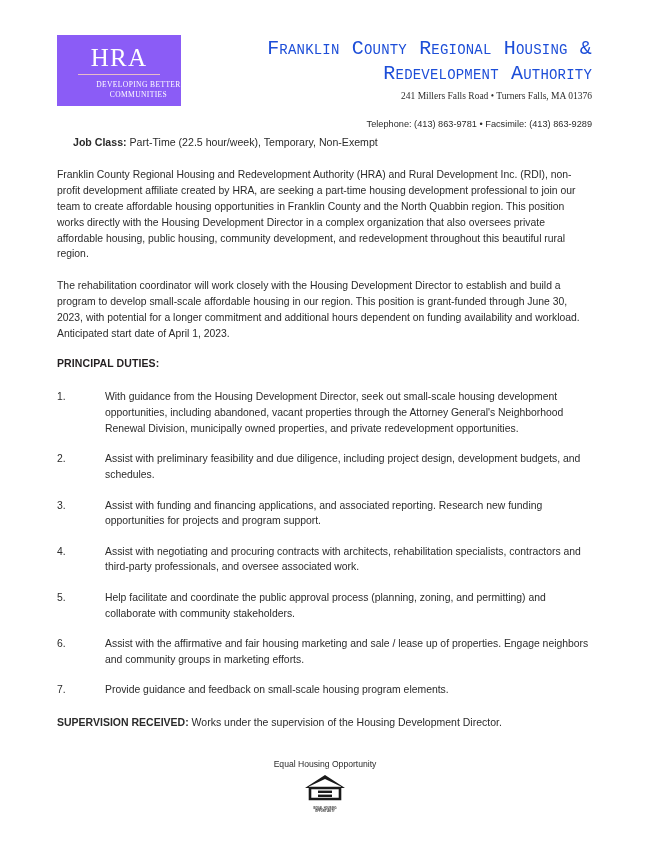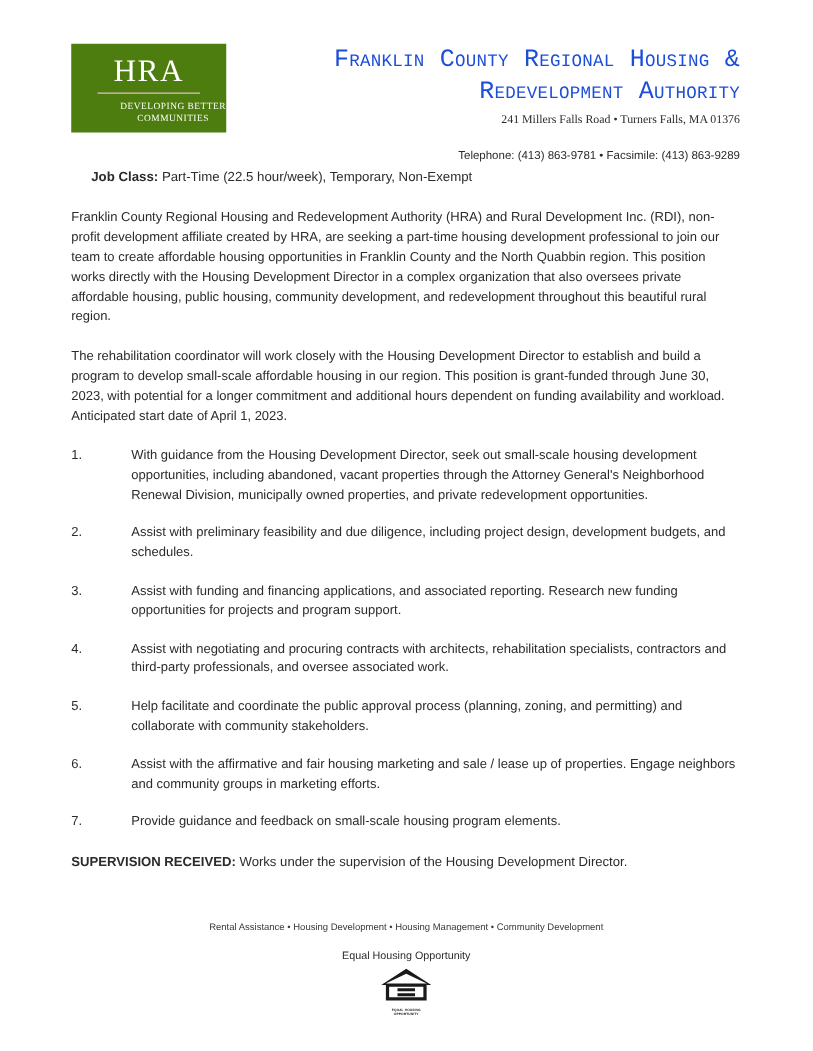--- a/index.html
+++ b/index.html
@@ -31,21 +31,21 @@
     width: 650px;
     height: 120px;
   }
 
   .logo-box {
     position: absolute;
     left: 57px;
     top: 35px;
     width: 124px;
     height: 71px;
-    background: #4d7c0f;
+    background: #8b5cf6;
     display: flex;
     flex-direction: column;
     align-items: center;
     justify-content: center;
     box-sizing: border-box;
     padding-top: 4px;
   }
   .logo-hra {
     font-family: "Liberation Serif", serif;
     color: #ffffff;
@@ -233,20 +233,21 @@
 
 
     <p class="jobclass">
       <span class="lbl">Job Class:</span><span> Part-Time (22.5 hour/week), Temporary, Non-Exempt</span>
     </p>
 
     <p class="para">Franklin County Regional Housing and Redevelopment Authority (HRA) and Rural Development Inc. (RDI), non-profit development affiliate created by HRA, are seeking a part-time housing development professional to join our team to create affordable housing opportunities in Franklin County and the North Quabbin region. This position works directly with the Housing Development Director in a complex organization that also oversees private affordable housing, public housing, community development, and redevelopment throughout this beautiful rural region.</p>
 
     <p class="para">The rehabilitation coordinator will work closely with the Housing Development Director to establish and build a program to develop small-scale affordable housing in our region. This position is grant-funded through June 30, 2023, with potential for a longer commitment and additional hours dependent on funding availability and workload. Anticipated start date of April 1, 2023.</p>
 
+    <div class="section-head">PRINCIPAL DUTIES:</div>
 
     <div class="duties">
 
       <div class="duty">
         <div class="duty-num">1.</div>
         <div class="duty-text">With guidance from the Housing Development Director, seek out small-scale housing development opportunities, including abandoned, vacant properties through the Attorney General's Neighborhood Renewal Division, municipally owned properties, and private redevelopment opportunities.</div>
       </div>
 
       <div class="duty">
         <div class="duty-num">2.</div>
@@ -280,21 +281,20 @@
 
     </div>
 
     <p class="supervision">
       <span class="lbl">SUPERVISION RECEIVED:</span><span>  Works under the supervision of the Housing Development Director.</span>
     </p>
 
   </div>
 
   <div class="footer">
-    <div class="svc-line">Rental Assistance • Housing Development • Housing Management • Community Development</div>
 
     <div class="eho-text">Equal Housing Opportunity</div>
 
     <div class="eho-logo">
       <svg width="44" height="34" viewBox="0 0 44 34" aria-hidden="true">
 
         <polygon points="22,2 42,15 38,15 38,13.5 22,6 6,13.5 6,15 2,15" fill="#1a1a1a"></polygon>
 
         <path d="M7,15 L37,15 L37,26 L7,26 Z" fill="none" stroke="#1a1a1a" stroke-width="2.6"></path>
 

